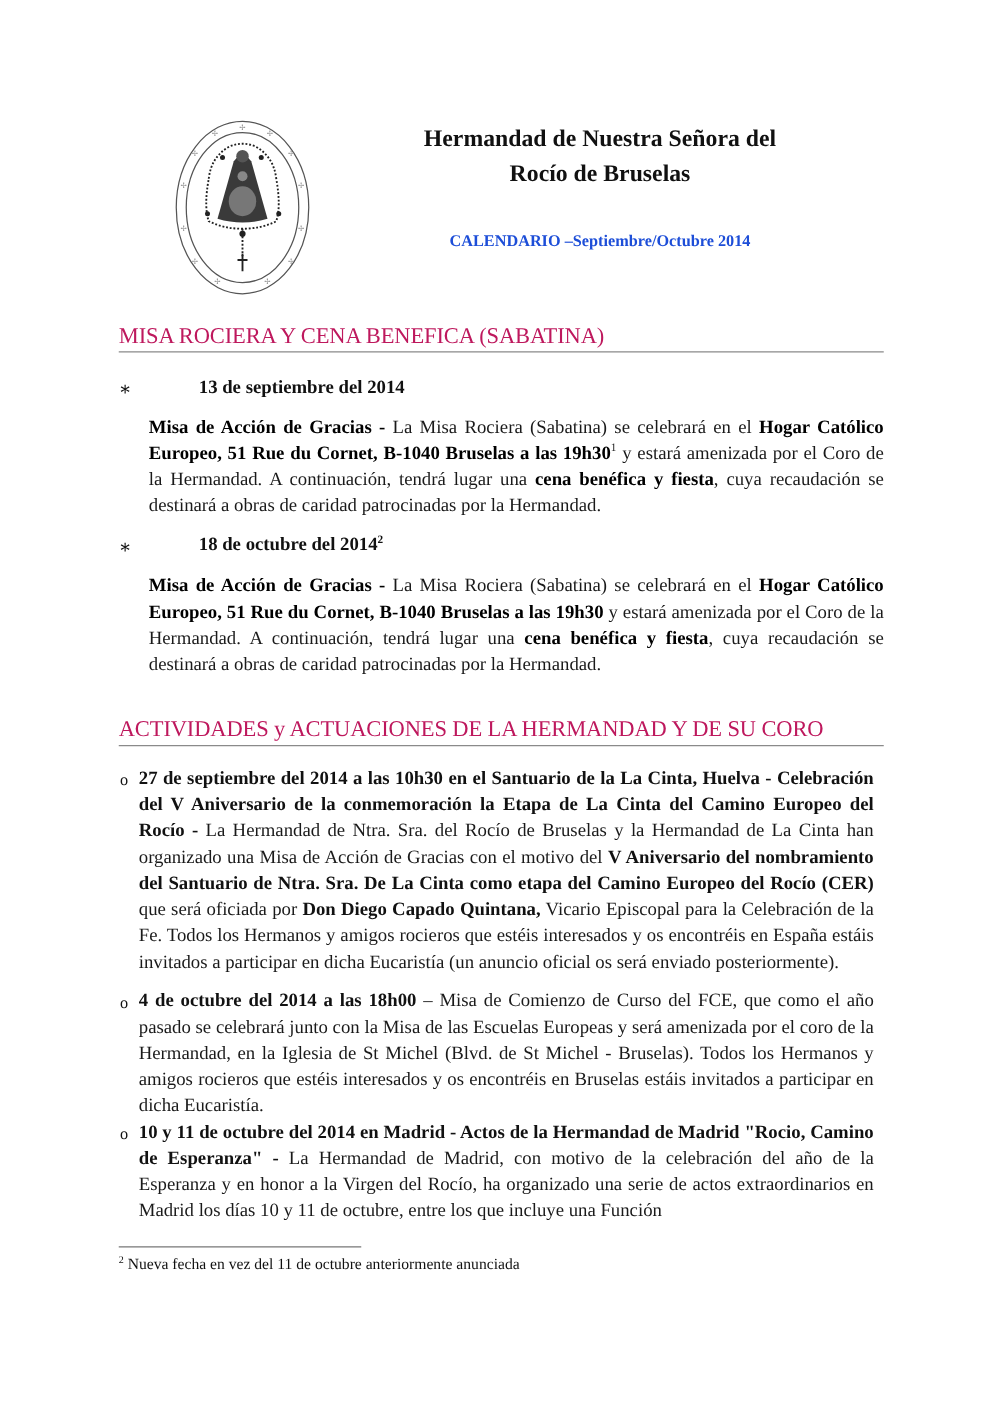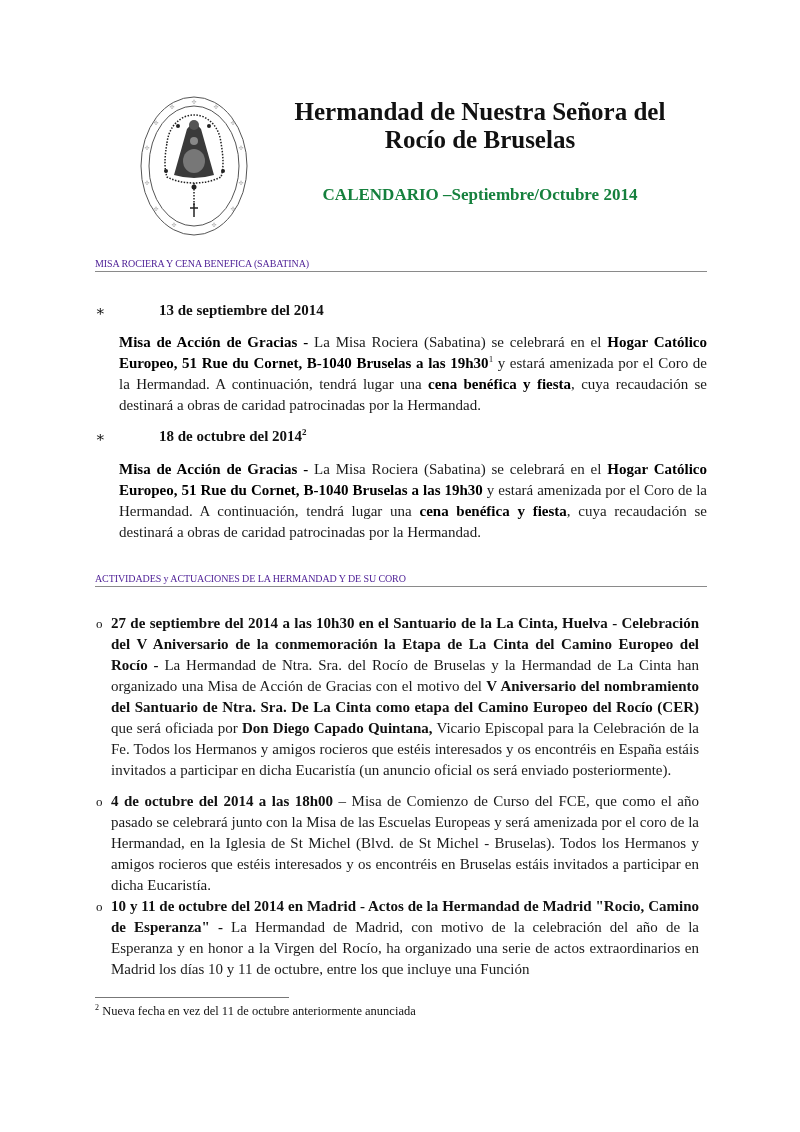--- a/index.html
+++ b/index.html
@@ -1,22 +1,22 @@
 <!DOCTYPE html>
 <html><head>
 <meta charset="utf-8">
 <style>
   html, body { margin: 0; padding: 0; background: #ffffff; }
   body { width: 800px; height: 1132px; position: relative; overflow: hidden;
          font-family: "Liberation Serif", "DejaVu Serif", serif; color: #111; }
   .abs { position: absolute; }
   .logo { left: 139px; top: 95px; width: 110px; height: 142px; }
-  .title { left: 280px; width: 400px; text-align: center; font-weight: bold; font-size: 25px; line-height: 28px; top: 98px; color: #111; }
-  .subtitle { left: 280px; width: 400px; text-align: center; font-weight: bold; font-size: 17px; top: 185px; color: #15803d; }
-  .section-heading { left: 95px; width: 612px; font-size: 10px; letter-spacing: -0.1px; border-bottom: 1.5px solid #8a8a8a; padding-bottom: 2px; color: #4c1d95; }
+  .title { left: 280px; width: 400px; text-align: center; font-weight: bold; font-size: 19px; line-height: 28px; top: 98px; color: #111; }
+  .subtitle { left: 280px; width: 400px; text-align: center; font-weight: bold; font-size: 13px; top: 185px; color: #1d4ed8; }
+  .section-heading { left: 95px; width: 612px; font-size: 18px; letter-spacing: -0.1px; border-bottom: 1.5px solid #8a8a8a; padding-bottom: 2px; color: #be185d; }
   .bullet-row { left: 95px; width: 612px; font-size: 15px; }
   .bullet-row .mark { position: absolute; left: 0; top: 0; width: 22px; }
   .bullet-row .date { position: absolute; left: 24px; font-weight: bold; margin-left: 40px; }
   .para { left: 119px; width: 588px; font-size: 15px; line-height: 21px; text-align: justify; color: #1a1a1a; }
   .para b { font-weight: bold; color: #000000; }
   sup { font-size: 9px; line-height: 0; vertical-align: 6px; }
   .item { left: 95px; width: 612px; font-size: 15px; line-height: 21px; }
   .item .mark { position: absolute; left: 1px; top: 0; font-size: 13px; }
   .item .body { position: absolute; left: 16px; width: 588px; text-align: justify; color: #1a1a1a; }
   .item .body b { color: #111; }

